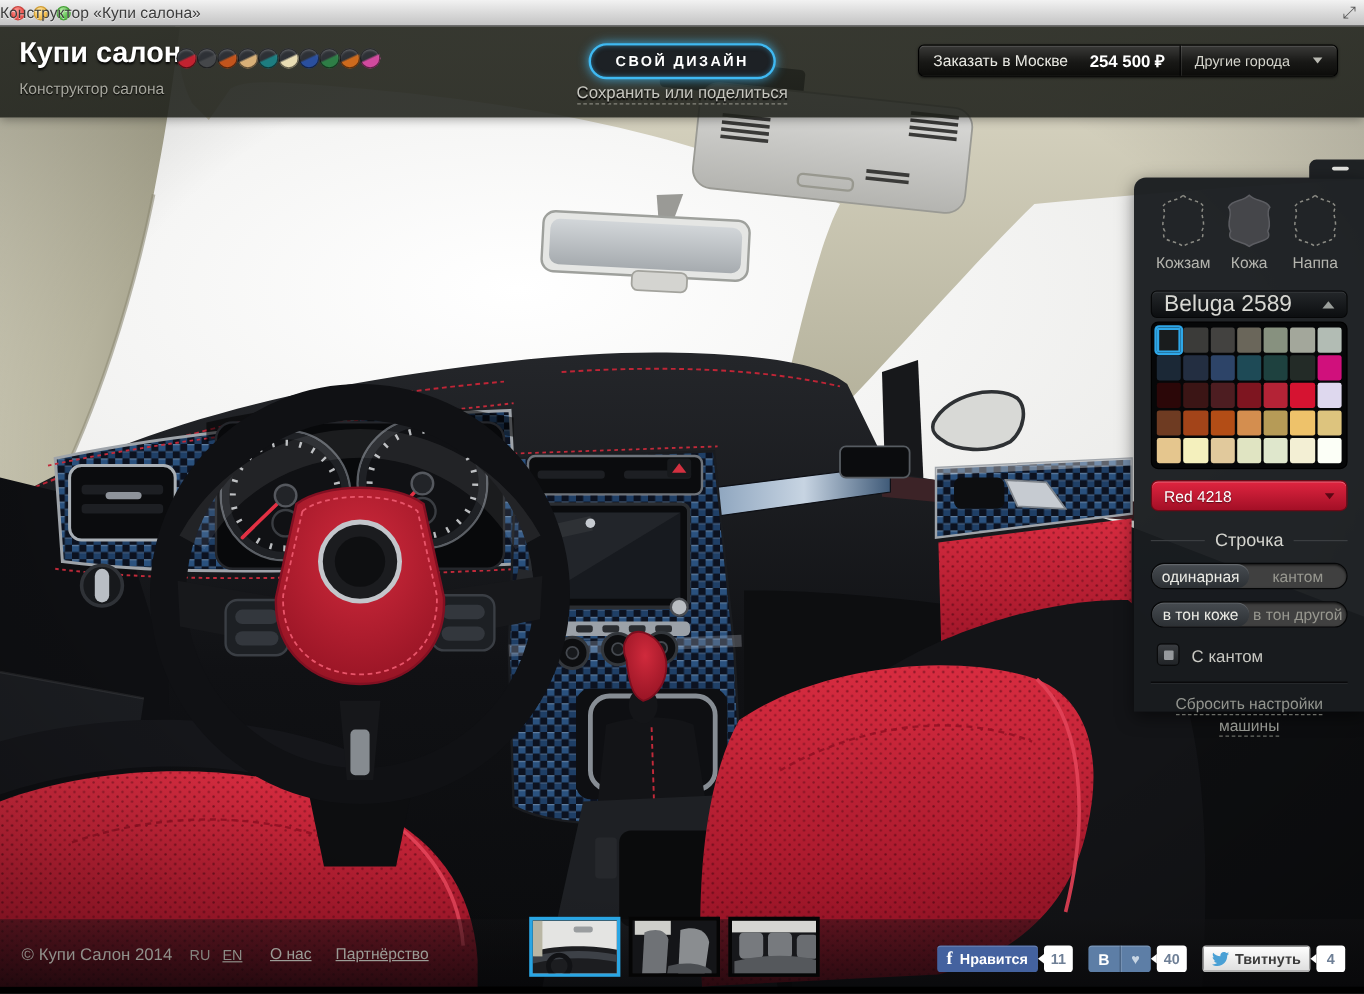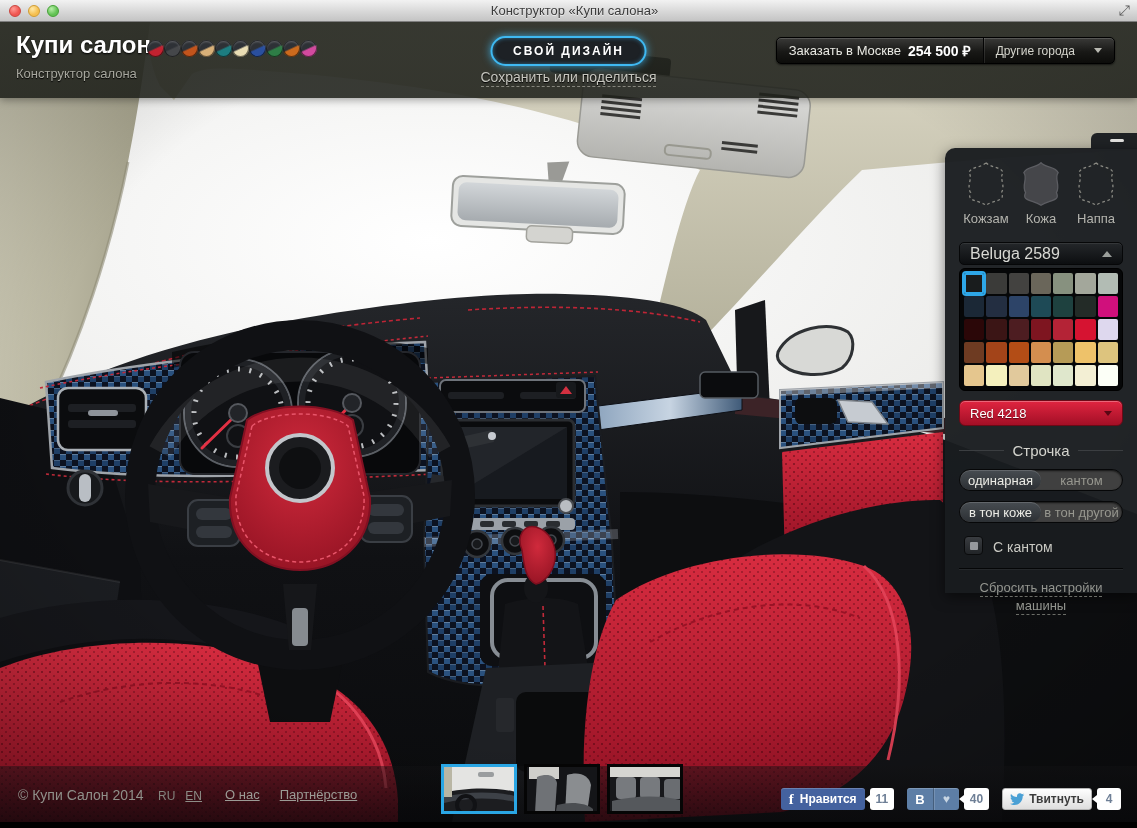--- a/index.html
+++ b/index.html
@@ -7,21 +7,21 @@
   .app{position:relative;width:1137px;height:828px;overflow:hidden;background:#000;}
 
   
   .titlebar{position:absolute;top:0;left:0;width:100%;height:22px;z-index:9;
     background:linear-gradient(180deg,#f2f2f2,#d8d8d8 55%,#c4c4c4);border-bottom:1px solid #7e7e7e;}
   .traffic{position:absolute;left:9px;top:5px;display:flex;gap:7px;}
   .tl{width:12px;height:12px;border-radius:50%;display:inline-block;}
   .tl.red{background:radial-gradient(circle at 35% 30%,#ff9a94,#f05650 60%);border:1px solid #ca443e;}
   .tl.yellow{background:radial-gradient(circle at 35% 30%,#ffe9a8,#f5bf4f 60%);border:1px solid #d09c32;}
   .tl.green{background:radial-gradient(circle at 35% 30%,#b8efa8,#62c254 60%);border:1px solid #45a136;}
-  .wintitle{position:absolute;left:12px;right:0;top:3px;text-align:center;font-size:13px;color:#3c3c3c;text-shadow:0 1px 0 rgba(255,255,255,.6);}
+  .wintitle{position:absolute;left:0;right:0;top:3px;text-align:left;font-size:13px;color:#3c3c3c;text-shadow:0 1px 0 rgba(255,255,255,.6);}
   .winresize{position:absolute;right:7px;top:2px;font-size:14px;color:#555;cursor:pointer;}
 
   
   .scene{position:absolute;top:22px;left:0;width:1137px;height:800px;z-index:1;}
 
   
   .header{position:absolute;top:22px;left:0;width:100%;height:76px;z-index:5;
     background:linear-gradient(180deg,rgba(42,44,37,.93),rgba(30,32,26,.88));box-shadow:0 2px 8px rgba(0,0,0,.35);}
   .logo{position:absolute;left:16px;top:9px;font-size:24px;font-weight:bold;color:#fff;text-shadow:0 1px 2px #000;}
   .subtitle{position:absolute;left:16px;top:44px;font-size:13px;color:#a7a79e;text-shadow:0 1px 1px #000;}
@@ -29,21 +29,21 @@
   .preset{width:17px;height:17px;border-radius:50%;margin-right:0;box-shadow:inset 0 0 0 1px rgba(0,0,0,.55),inset 0 2px 2px rgba(255,255,255,.25);cursor:pointer;}
   .own-design{position:absolute;left:50%;top:14px;transform:translateX(-50%);
     background:#1d2125;color:#fff;font-size:12px;font-weight:bold;letter-spacing:2px;
     padding:6px 21px;border:2px solid #3fb9f2;border-radius:15px;
     box-shadow:0 0 9px rgba(63,185,242,.85),inset 0 0 4px rgba(63,185,242,.5);cursor:pointer;white-space:nowrap;}
   .save-share{position:absolute;left:50%;top:47px;transform:translateX(-50%);font-size:14px;color:#c6c6bf;
     border-bottom:1px dashed #85857c;padding-bottom:1px;cursor:pointer;white-space:nowrap;text-shadow:0 1px 1px #000;}
   .order-group{position:absolute;right:22px;top:15px;height:27px;display:flex;align-items:stretch;
     background:linear-gradient(180deg,#3a3a38,#181816 55%,#0c0c0a);border:1px solid #000;border-radius:5px;
     box-shadow:inset 0 1px 0 rgba(255,255,255,.15),0 1px 2px rgba(0,0,0,.6);cursor:pointer;}
-  .order-main{display:flex;align-items:center;padding:0 12px;gap:7px;}
+  .order-main{display:flex;align-items:center;padding:0 12px;gap:18px;}
   .order-label{font-size:13px;color:#e9e9e3;}
   .order-price{font-size:14px;font-weight:bold;color:#fff;}
   .order-sep{width:1px;background:#040404;box-shadow:1px 0 0 rgba(255,255,255,.1);}
   .order-cities{display:flex;align-items:center;gap:19px;padding:0 12px;}
   .order-cities-label{font-size:12px;color:#d4d4cc;}
   .caret-down{width:0;height:0;border-left:4px solid transparent;border-right:4px solid transparent;border-top:5px solid #b9b9b2;}
 
   
   .panel-tab{position:absolute;right:0;top:133px;width:46px;height:16px;z-index:5;
     background:rgba(25,28,31,.96);border-radius:6px 0 0 0;cursor:pointer;}
@@ -52,21 +52,21 @@
     background:rgba(25,28,31,.96);border-radius:10px 0 0 0;padding:0 14px;box-shadow:0 4px 14px rgba(0,0,0,.5);}
   .materials{display:flex;justify-content:space-between;margin-top:12px;height:72px;}
   .material{width:54px;text-align:center;cursor:pointer;}
   .material svg{display:block;margin:0 auto;}
   .material .hide-shape{fill:none;stroke:#8b8b84;stroke-width:1.4;stroke-dasharray:3 3;}
   .material.sel .hide-shape{fill:#45464a;stroke:#5c5d62;stroke-dasharray:none;}
   .material-label{font-size:13px;color:#b4b4ae;margin-top:3px;}
   .dd{margin-top:10px;height:23px;border-radius:5px;display:flex;align-items:center;justify-content:space-between;
     padding:0 10px;cursor:pointer;}
   .dd-dark{background:linear-gradient(180deg,#24272a,#0c0e10);border:1px solid #060708;box-shadow:inset 0 1px 0 rgba(255,255,255,.08);}
-  .dd-dark .dd-label{font-size:16px;color:#d8d8d3;}
+  .dd-dark .dd-label{font-size:19px;color:#d8d8d3;}
   .caret-up{width:0;height:0;border-left:5px solid transparent;border-right:5px solid transparent;border-bottom:6px solid #9b9f9b;}
   .palette{margin-top:3px;background:#060708;border:1px solid #000;border-radius:6px;padding:4px;
     display:grid;grid-template-columns:repeat(7,1fr);gap:2px;}
   .swatch{height:21px;border-radius:2px;cursor:pointer;}
   .swatch.sel{box-shadow:0 0 0 2px #2ea7e8 inset, 0 0 0 2px #2ea7e8;}
   .dd-red{margin-top:9px;height:26px;border-radius:6px;background:linear-gradient(180deg,#e02540,#a30f26);
     border:1px solid #6d0916;box-shadow:inset 0 1px 0 rgba(255,255,255,.3);}
   .dd-red .dd-label{font-size:13px;color:#fff;text-shadow:0 1px 1px rgba(0,0,0,.5);}
   .dd-red .caret-down{border-top-color:#5a0714;}
   .sec-title{margin-top:16px;display:flex;align-items:center;gap:8px;font-size:15px;color:#d4d4ce;}

